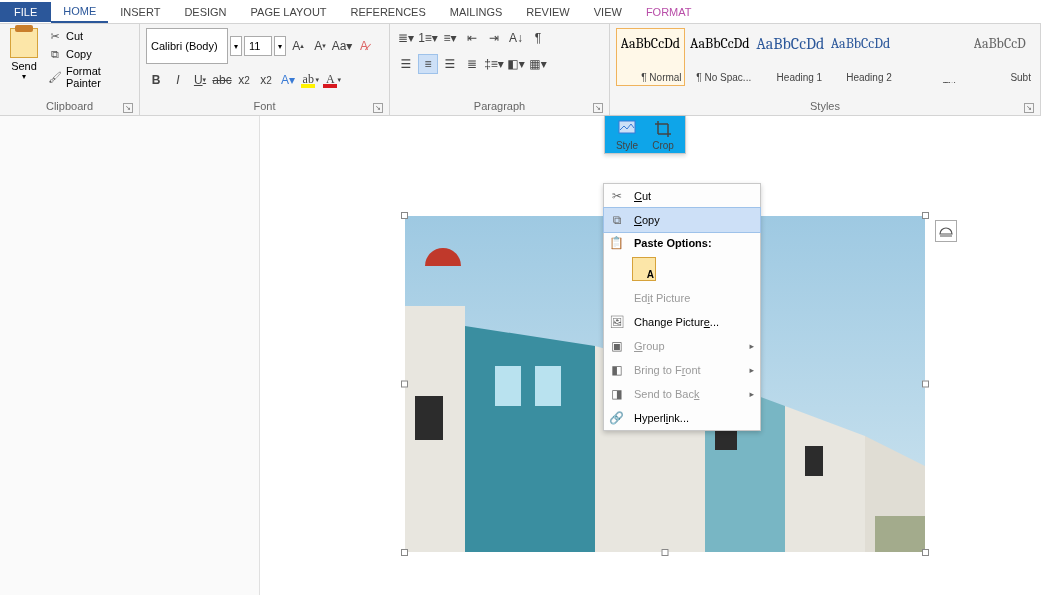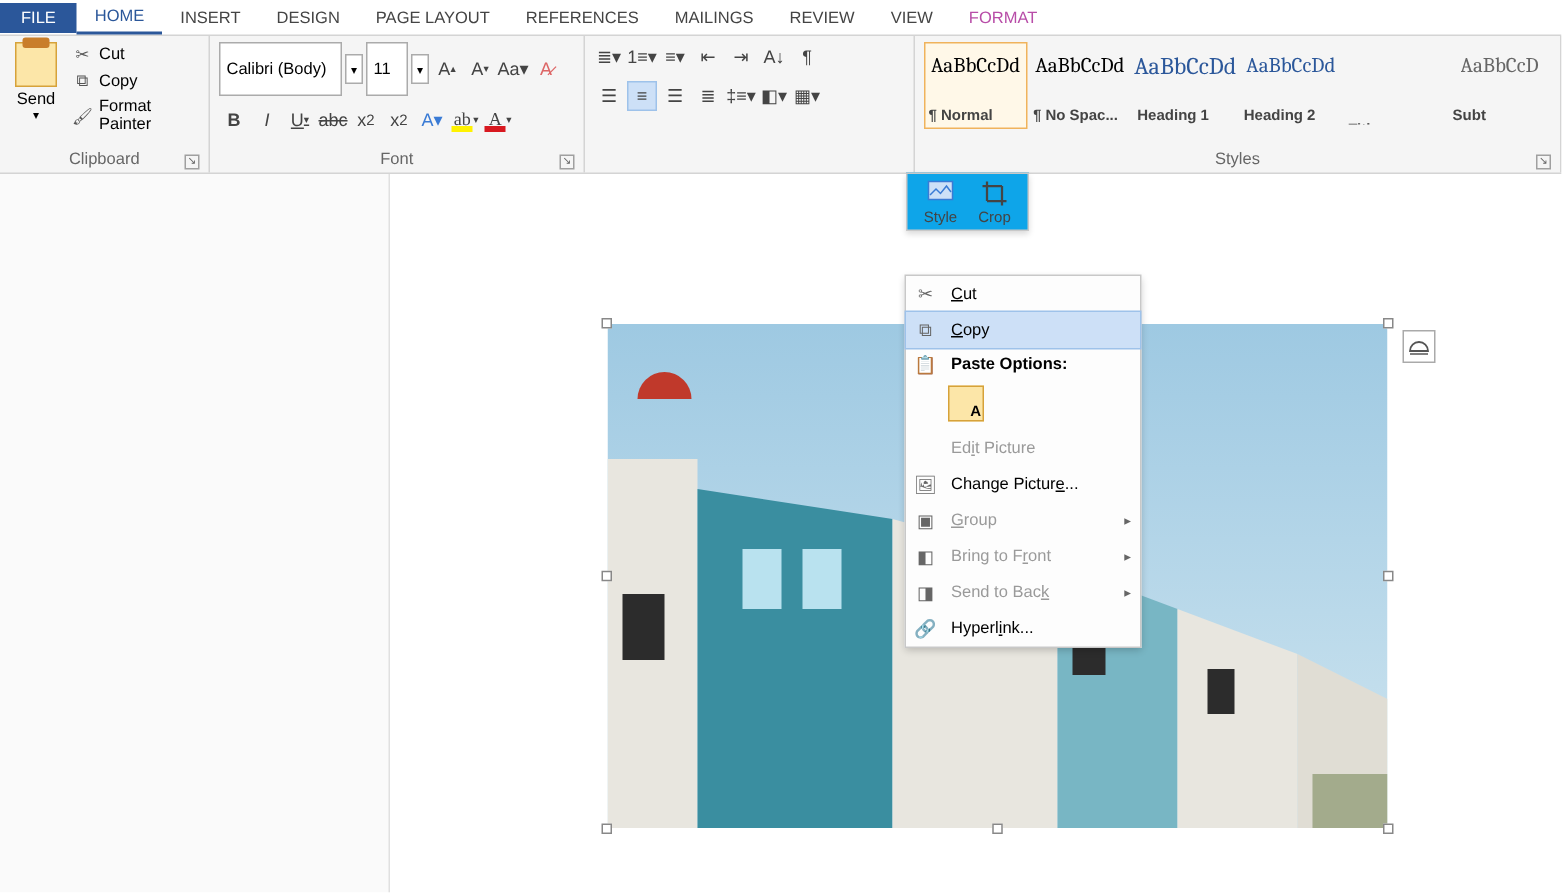--- a/index.html
+++ b/index.html
@@ -16,30 +16,30 @@
 .group-launcher { position: absolute; right: 0; bottom: 2px; width: 10px; height: 10px; border: 1px solid #a0a0a0; font-size: 7px; line-height: 8px; text-align: center; color: #666; }
 .clip-paste { display: flex; flex-direction: column; align-items: center; padding: 2px 4px; }
 .clip-paste-icon { width: 28px; height: 30px; background: #fce6a8; border: 1px solid #d6a23a; position: relative; }
 .clip-paste-icon::before { content:""; position:absolute; left:4px; top:-4px; width:18px; height:7px; background:#c97e2b; border-radius:2px;}
 .clip-paste-label { font-size: 11px; margin-top: 2px; }
 .clip-side { display: flex; flex-direction: column; gap: 2px; padding-left: 4px; padding-top: 2px;}
 .clip-item { display: flex; align-items: center; gap: 4px; font-size: 11px; cursor: pointer; padding: 1px 2px;}
 .clip-icon { width: 14px; height: 14px; display: inline-flex; align-items: center; justify-content: center; font-size: 11px; color: #555;}
 .font-row { display: flex; align-items: center; gap: 2px; }
 .font-name { border: 1px solid #ababab; background: #fff; font-size: 11px; padding: 1px 4px; width: 82px; height: 36px; display: flex; align-items: center; }
-.font-size { border: 1px solid #ababab; background: #fff; font-size: 11px; padding: 1px 4px; width: 28px; height: 36px; display: flex; align-items: center;}
+.font-size { border: 1px solid #ababab; background: #fff; font-size: 11px; padding: 1px 4px; width: 28px; height: 20px; display: flex; align-items: center;}
 .dd-btn { border: 1px solid #ababab; background: #fff; width: 12px; height: 20px; font-size: 8px; display: flex; align-items:center; justify-content:center;}
 .btn { border: 1px solid transparent; background: transparent; width: 20px; height: 20px; font-size: 12px; display: inline-flex; align-items: center; justify-content: center; cursor: pointer; color: #444;}
 .font-group { width: 250px;}
 .para-group { width: 220px;}
 .styles-group { flex: 1; min-width: 0;}
 .style-tile { border: 1px solid transparent; width: 70px; height: 58px; padding: 2px; display: flex; flex-direction: column; align-items: center; justify-content: space-between; cursor: pointer;}
 .style-tile.sel { border: 1px solid #f0b35c; background: #fff8e8;}
 .style-preview { font-family: Cambria, serif; font-size: 14px; margin-top:4px; overflow:hidden; white-space:nowrap;}
-.style-name { font-size: 10px; color: #444; text-align:left; white-space: nowrap; overflow:hidden; text-overflow: clip; width:100%;font-weight:bold;}
+.style-name { font-size: 10px; color: #444; text-align:right; white-space: nowrap; overflow:hidden; text-overflow: clip; width:100%;}
 .doc-area { position: absolute; left:0; right:0; top:116px; bottom:0; background:#fff; }
 .left-pane { position:absolute; left:0; top:0; width:260px; bottom:0; background:#fafafa; border-right:1px solid #e0e0e0;}
 .page { position:absolute; left:265px; top:10px; width:770px; bottom:0; background:#fff; }
 .picture { position:absolute; left:140px; top:90px; width:520px; height:336px; border: none; }
 .picture-svg { width:100%; height:100%; display:block;}
 .sel-handle { position:absolute; width:7px; height:7px; background:#fff; border:1px solid #888;}
 .rotate-handle { position:absolute; left:50%; top:-22px; transform:translateX(-50%); width:14px; height:14px; font-size:12px; color:#888;}
 .layout-btn { position:absolute; right:-32px; top:4px; width:22px; height:22px; border:1px solid #aaa; background:#fff; display:flex; align-items:center; justify-content:center;}
 .mini-toolbar { position:absolute; left:604px; top:115px; border:1px solid #c8c8c8; background:#0ea5e9; box-shadow:0 2px 4px rgba(0,0,0,0.15); display:flex; padding:3px 4px 1px;}
 .mini-item { display:flex; flex-direction:column; align-items:center; width:36px; gap:2px; cursor:pointer; padding:1px 2px;}
@@ -165,20 +165,24 @@
       <div class="font-row">
         <div class="btn">☰</div>
         <div class="btn" style="background:#cde0f7;border-color:#9ec2ea;">≡</div>
         <div class="btn">☰</div>
         <div class="btn">≣</div>
         <div class="btn">‡≡▾</div>
         <div class="btn">◧▾</div>
         <div class="btn">▦▾</div>
       </div>
     </div>
+    <div class="group-label">
+      <span>Paragraph</span>
+      <span class="group-launcher">↘</span>
+    </div>
   </div>
 
   <div class="group styles-group">
     <div class="group-body" style="gap:1px; overflow:hidden; padding-top:2px;">
       <div class="style-tile sel">
         <div class="style-preview">AaBbCcDd</div>
         <div class="style-name">¶ Normal</div>
       </div>
       <div class="style-tile">
         <div class="style-preview">AaBbCcDd</div>

